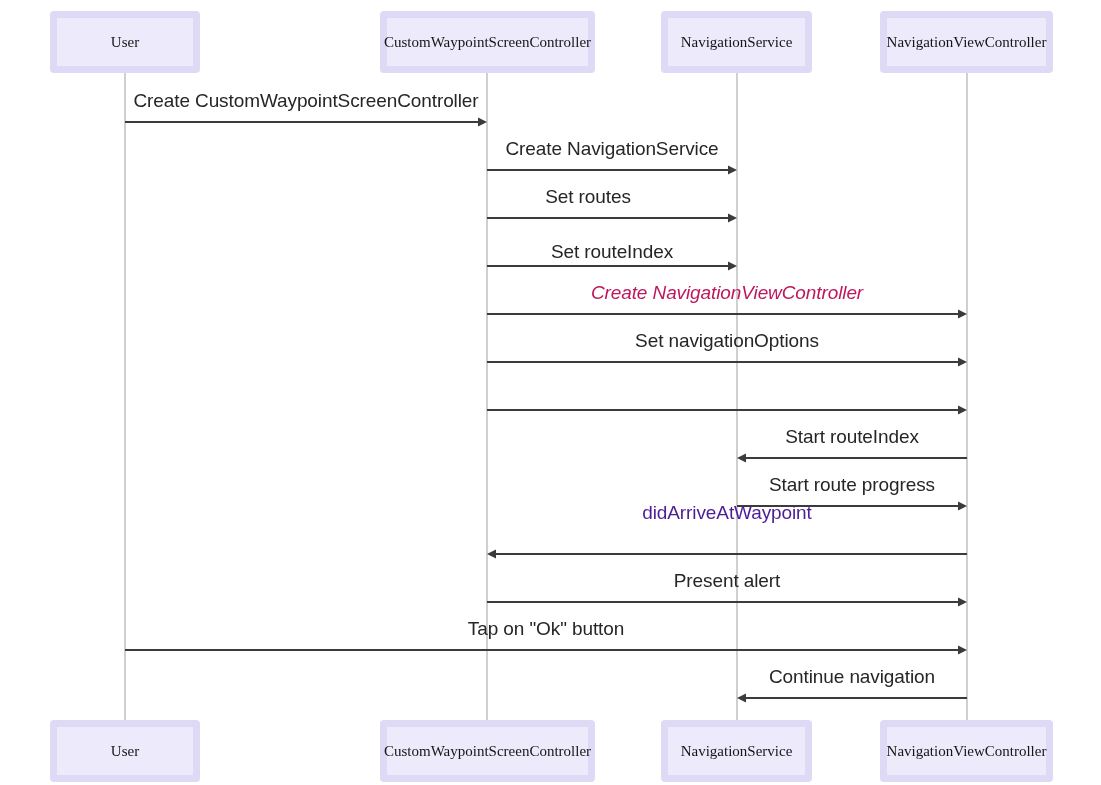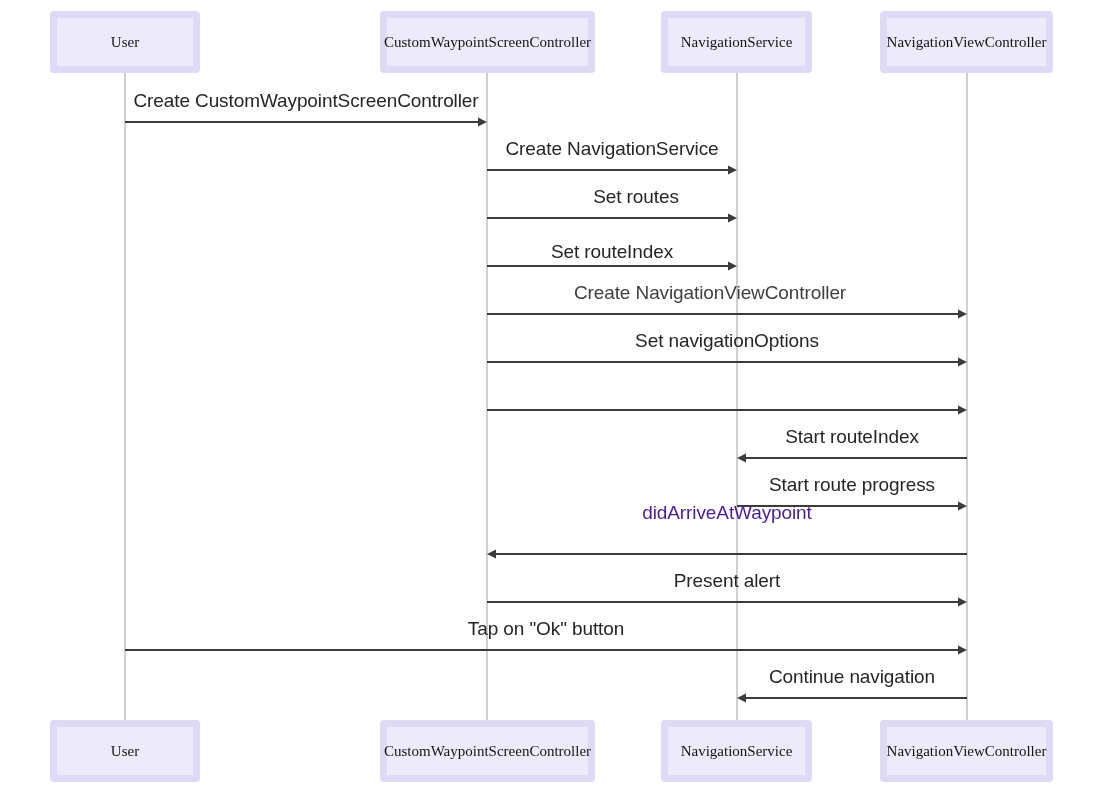--- a/index.html
+++ b/index.html
@@ -132,23 +132,23 @@
       <span class="actor-label" style="color: rgb(21, 21, 21);">CustomWaypointScreenController</span>
     </div>
     <div class="actor-box" style="left: 661px; top: 720px; width: 151px; height: 62px; background: rgb(236, 234, 251); border-color: rgb(222, 218, 246);">
       <span class="actor-label" style="color: rgb(21, 21, 21);">NavigationService</span>
     </div>
     <div class="actor-box" style="left: 880px; top: 720px; width: 173px; height: 62px; background: rgb(236, 234, 251); border-color: rgb(222, 218, 246);">
       <span class="actor-label" style="color: rgb(21, 21, 21);">NavigationViewController</span>
     </div>
     <div class="msg-label" style="left: 306px; top: 112px; color: rgb(38, 38, 38);">Create CustomWaypointScreenController</div>
     <div class="msg-label" style="left: 612px; top: 160px; color: rgb(38, 38, 38);">Create NavigationService</div>
-    <div class="msg-label" style="left: 636px; top: 208px; color: rgb(38, 38, 38);">Set routes</div>
+    <div class="msg-label" style="left: 588px; top: 208px; color: rgb(38, 38, 38);">Set routes</div>
     <div class="msg-label" style="left: 612px; top: 263px; color: rgb(38, 38, 38);">Set routeIndex</div>
-    <div class="msg-label" style="left: 710px; top: 304px; color: #404040;">Create NavigationViewController</div>
+    <div class="msg-label" style="left: 727px; top: 304px; color: #be185d; font-style: italic;">Create NavigationViewController</div>
     <div class="msg-label" style="left: 727px; top: 352px; color: rgb(38, 38, 38);">Set navigationOptions</div>
     <div class="msg-label" style="left: 852px; top: 448px; color: rgb(38, 38, 38);">Start routeIndex</div>
     <div class="msg-label" style="left: 852px; top: 496px; color: rgb(38, 38, 38);">Start route progress</div>
     <div class="msg-label" style="left: 727px; top: 512px; color: #4c1d95; margin-top: 12px;">didArriveAtWaypoint</div>
     <div class="msg-label" style="left: 727px; top: 592px; color: rgb(38, 38, 38);">Present alert</div>
     <div class="msg-label" style="left: 546px; top: 640px; color: rgb(38, 38, 38);">Tap on "Ok" button</div>
     <div class="msg-label" style="left: 852px; top: 688px; color: rgb(38, 38, 38);">Continue navigation</div>
   </div>
 
 </body></html>

